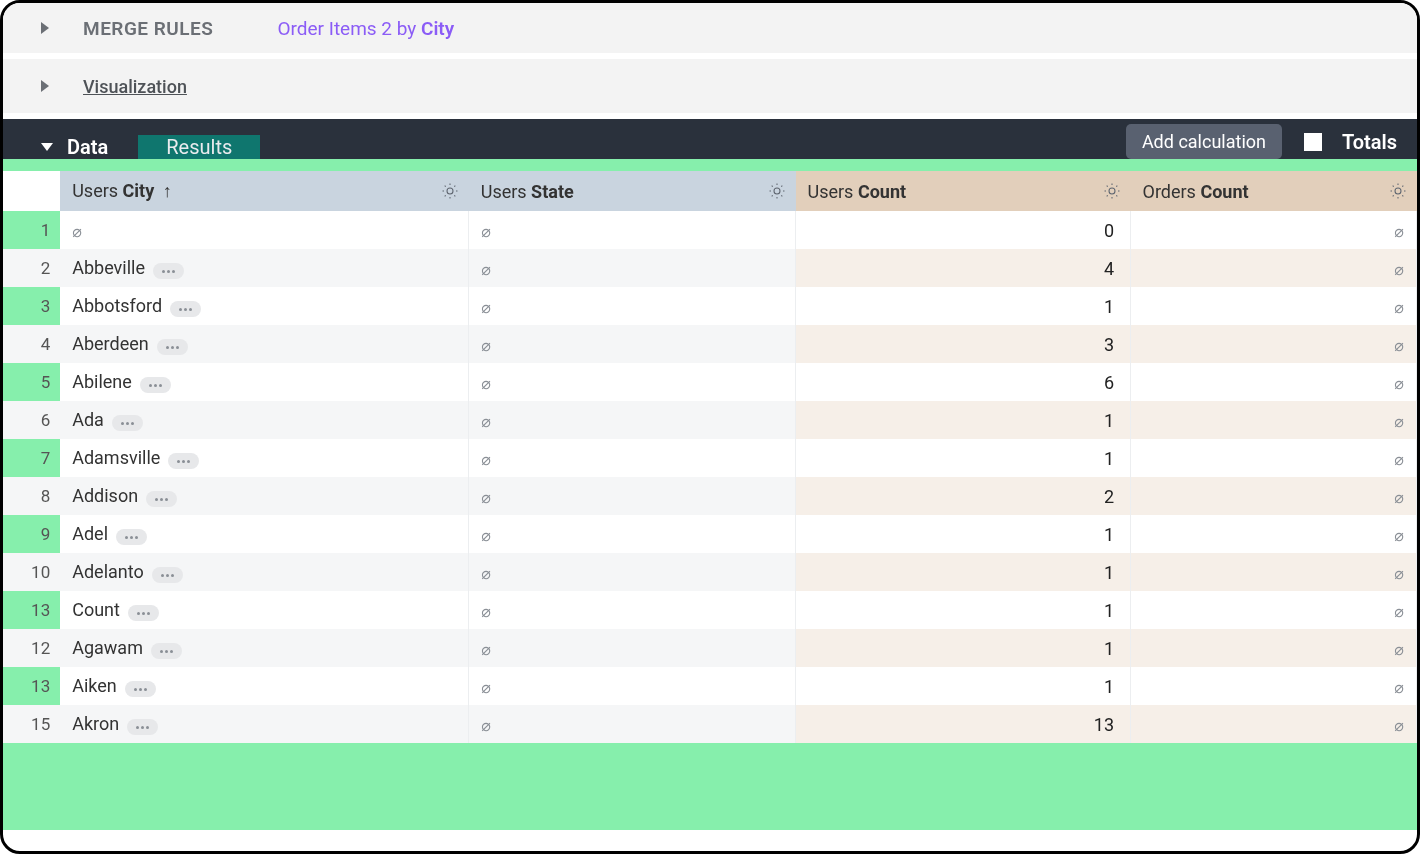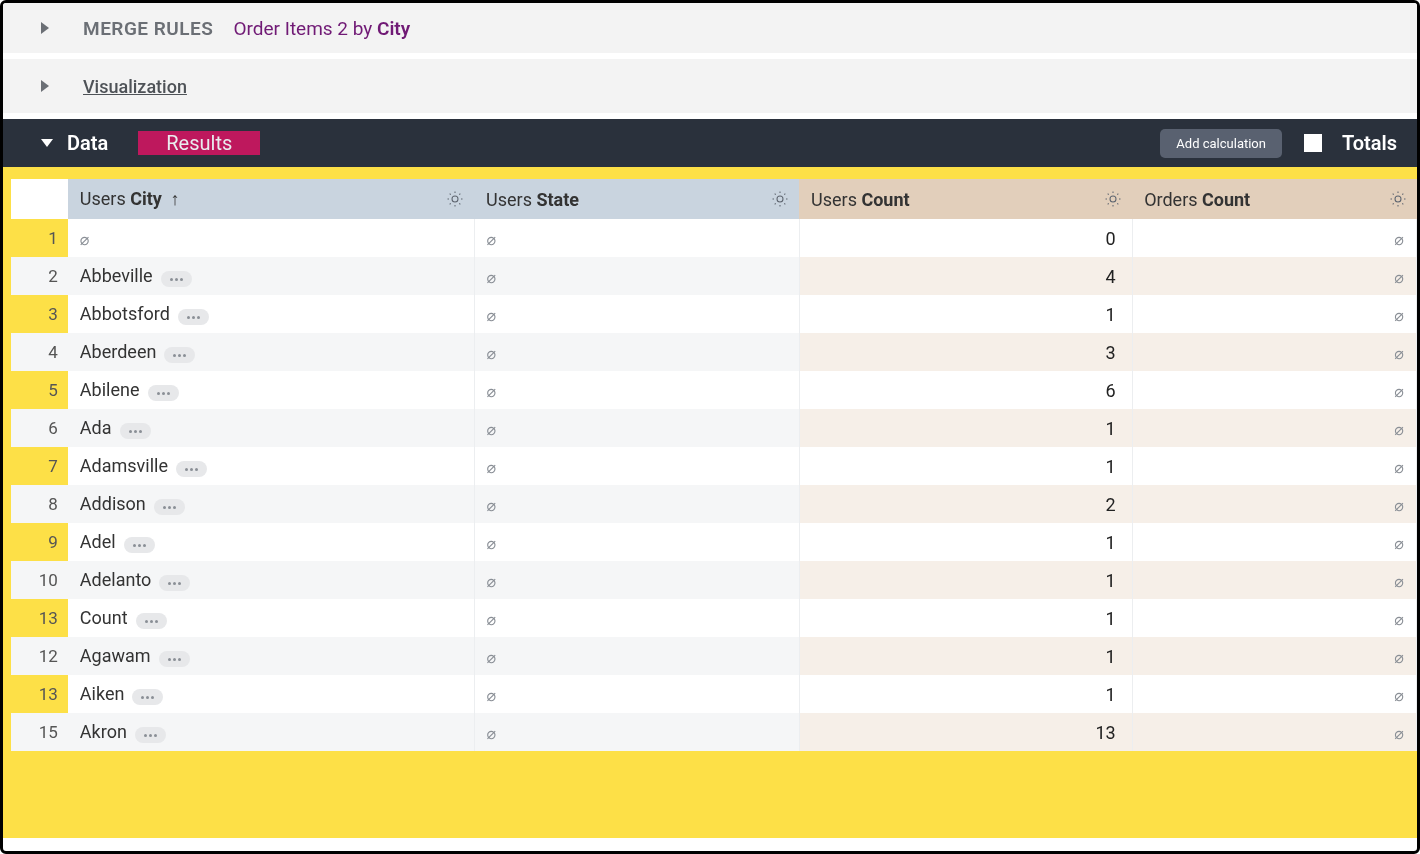--- a/index.html
+++ b/index.html
@@ -6,21 +6,21 @@
   html, body {
     font-family: -apple-system, BlinkMacSystemFont, "Segoe UI", Roboto, "Helvetica Neue", Arial, sans-serif;
     font-size: 16px;
     color: #333;
     background: #fff;
   }
   .window {
     width: 1420px;
     height: 854px;
     border: 3px solid #000;
-    border-radius: 6px;
+    border-radius: 20px;
     overflow: hidden;
     position: relative;
     background: #fff;
   }
   
   .panel {
     background: #f3f3f3;
     border-bottom: 6px solid #fff;
     display: flex;
     align-items: center;
@@ -37,38 +37,39 @@
     flex: 0 0 auto;
   }
   .panel-title {
     font-size: 19px;
     font-weight: 600;
     color: #6b6f75;
     letter-spacing: 0.5px;
   }
   .panel-subtitle {
     font-size: 19px;
-    color: #701a75;
+    color: #8b5cf6;
+    margin-left: 44px;
   }
   .panel-subtitle .strong { font-weight: 600; }
   .panel.second { height: 60px; }
   .panel.second .panel-title {
     letter-spacing: 0;
     font-size: 18px;
     font-weight: 500;
     color: #4e5257;
     text-decoration: underline;
   }
 
   
   .darkbar {
-    height: 48px;
+    height: 40px;
     background: #2a313c;
     display: flex;
-    align-items: center;
+    align-items: flex-end;
     color: #fff;
   }
   .db-left {
     display: flex;
     align-items: stretch;
   }
   .db-data {
     display: flex;
     align-items: center;
     padding: 0 30px 0 38px;
@@ -76,39 +77,39 @@
     font-size: 20px;
     font-weight: 600;
   }
   .db-data .caret-down {
     width: 0; height: 0;
     border-left: 6px solid transparent;
     border-right: 6px solid transparent;
     border-top: 8px solid #fff;
   }
   .db-results {
-    background: #be185d;
+    background: #0f766e;
     display: flex;
     align-items: center;
     padding: 0 28px;
     font-size: 20px;
     color: #e9ebee;
   }
   .db-spacer { flex: 1; }
   .db-right {
     display: flex;
     align-items: center;
     padding-right: 20px;
     gap: 22px;
   }
   .add-calc {
     background: #596170;
     border-radius: 5px;
     padding: 7px 16px;
-    font-size: 13px;
+    font-size: 18px;
     color: #fff;
   }
   .totals {
     display: flex;
     align-items: center;
     gap: 20px;
     font-size: 20px;
     font-weight: 600;
   }
   .totals .cb {
@@ -116,23 +117,22 @@
     border: 2.5px solid #fff;
     background: #fff;
     display: inline-block;
   }
 
   
   .table-wrap {
     position: relative;
     overflow: hidden;
     height: calc(854px - 56px - 6px - 60px - 6px - 52px - 3px);
-    background: #fde047;
+    background: #86efac;
     padding-top: 12px;
-    padding-left: 8px;
   }
   table {
     border-collapse: collapse;
     width: 100%;
     table-layout: fixed;
   }
   th, td {
     text-align: left;
     font-size: 18px;
     height: 38px;

